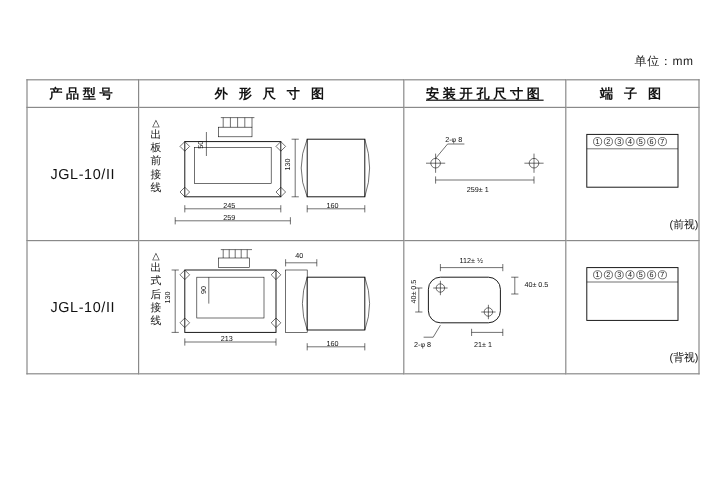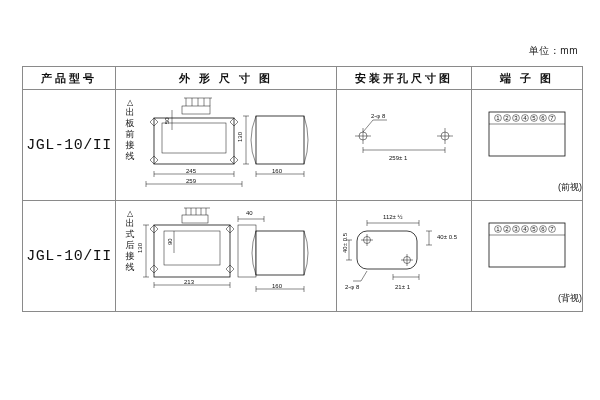--- a/index.html
+++ b/index.html
@@ -30,30 +30,29 @@
     text-align:center;
   }
   table.spec thead th{
     height:22px;
     font-size:11px;font-weight:bold;
     letter-spacing:3px;
     background:#fff;
   }
   .col1{width:92px;margin-top:12px;}
   .col2{width:220px;}
-  .col3{width:134px;}
+  .col3{width:134px;text-decoration:underline;}
   .col4{width:110px;}
 
   .row-body td{height:110px;}
 
   
   .model{
-    font-size:15px;letter-spacing:.5px;
+    font-size:12px;letter-spacing:.5px;
     white-space:nowrap;
-    font-family:Liberation Mono, monospace;
   }
 
   
   .cellwrap{position:relative;width:100%;height:100%;}
   .vlabel{
     position:absolute;left:6px;top:8px;
     width:16px;
     font-size:9px;line-height:11px;
     text-align:center;
     color:#111;

